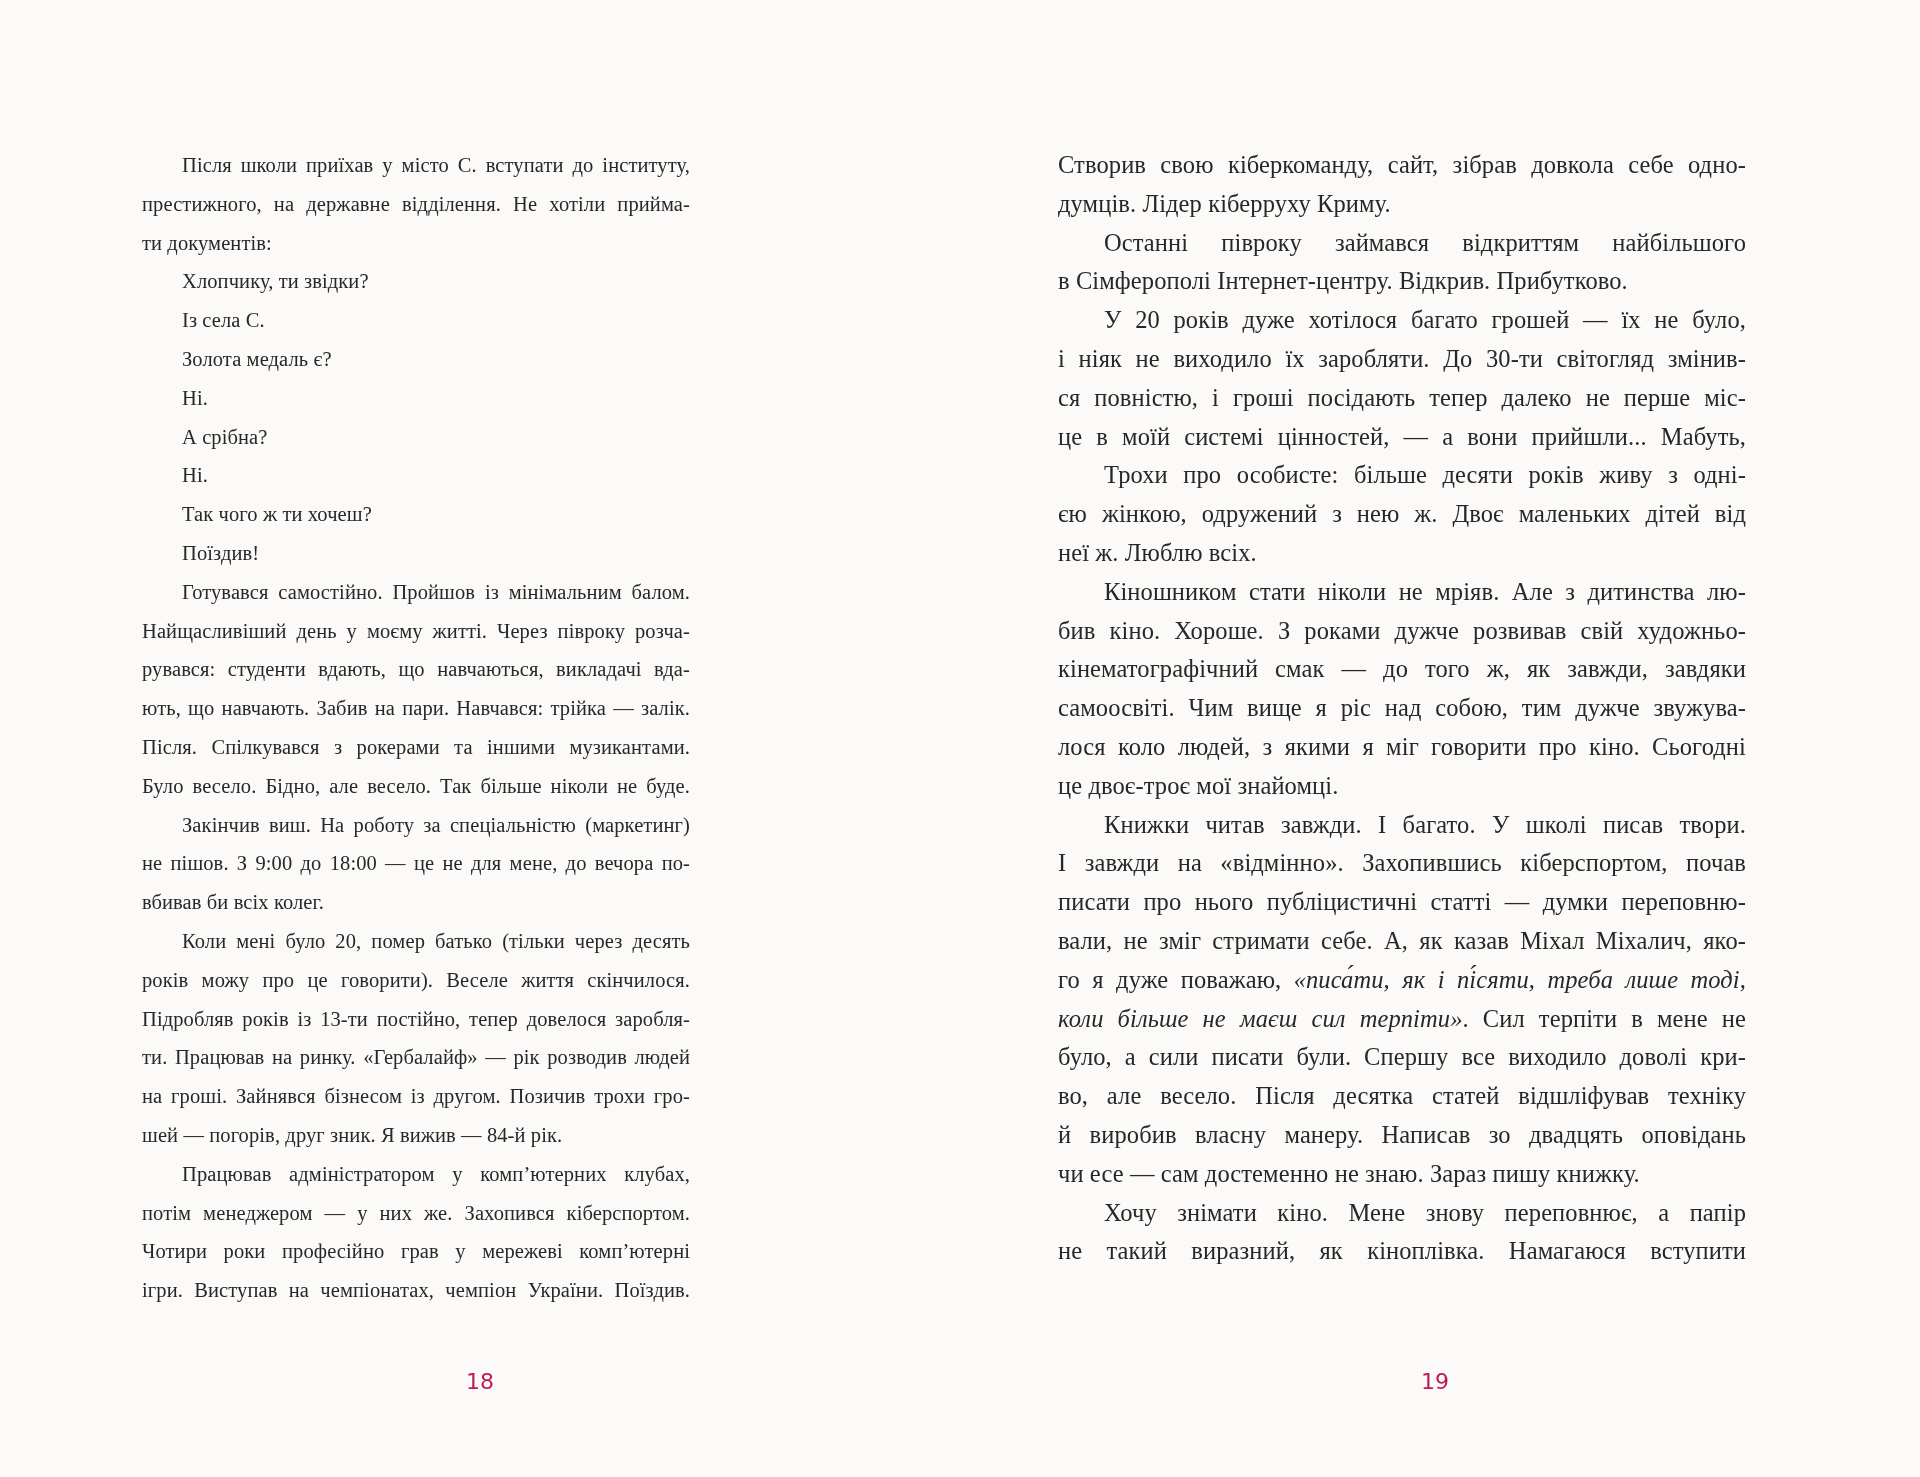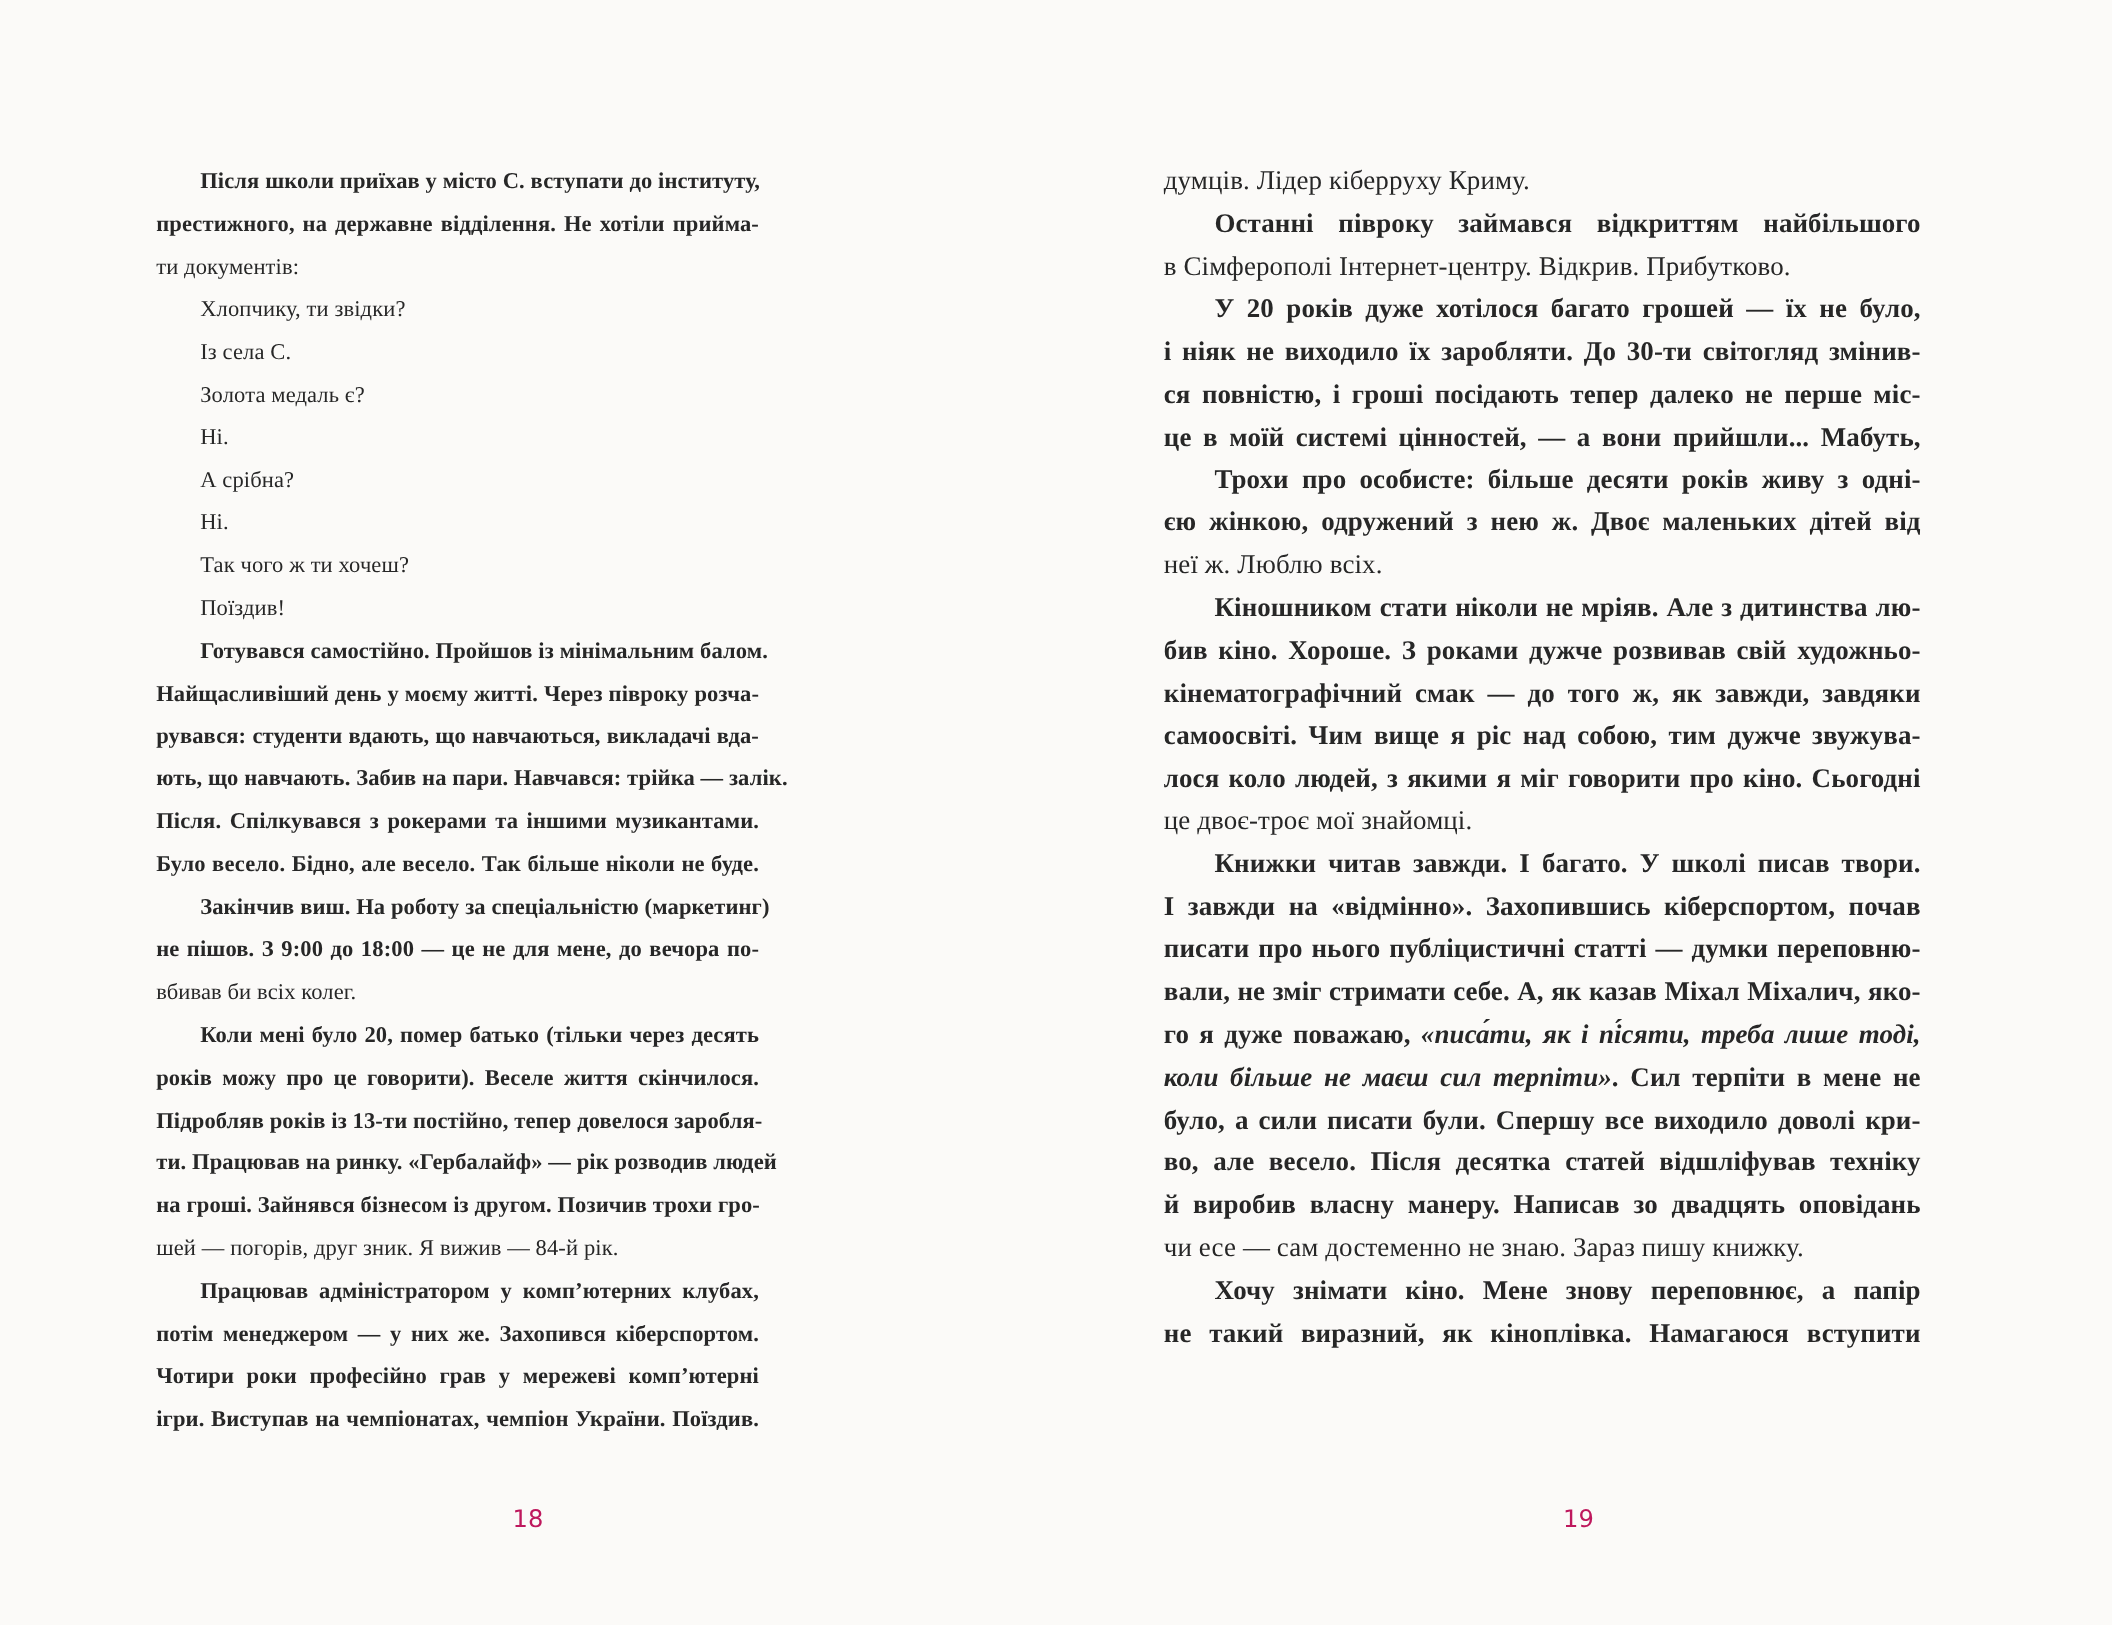--- a/index.html
+++ b/index.html
@@ -21,21 +21,21 @@
   .page-right .text-block { left: 1058px; width: 688px; font-size: 24.5px; }
   .page-right .text-block { left: 178px; } 
 
   .line {
     line-height: 38.8px;
     text-align: justify;
     text-align-last: left;
     white-space: nowrap;
     letter-spacing: 0.1px;
   }
-  .line.j { text-align-last: justify; font-weight: bold; }
+  .line.j { text-align-last: justify; }
   .page-left  .ind { text-indent: 40px; }
   .page-right .ind { text-indent: 46px; }
   .it { font-style: italic; }
 
   .page-number {
     position: absolute; top: 1369px;
     width: 80px; text-align: center;
     font-family: "DejaVu Sans", sans-serif;
     font-size: 22px; color: #be185d;
   }
@@ -78,20 +78,21 @@
         <div class="line ind j"><span>Працював адміністратором у комп’ютерних клубах,</span></div>
         <div class="line j"><span>потім менеджером — у них же. Захопився кіберспортом.</span></div>
         <div class="line j"><span>Чотири роки професійно грав у мережеві комп’ютерні</span></div>
         <div class="line j"><span>ігри. Виступав на чемпіонатах, чемпіон України. Поїздив.</span></div>
       </div>
     <div class="page-number">18</div>
   </section>
 
   <section class="page page-right">
     <div class="text-block">
+        <div class="line j"><span>Створив свою кіберкоманду, сайт, зібрав довкола себе одно-</span></div>
         <div class="line"><span>думців. Лідер кіберруху Криму.</span></div>
         <div class="line ind j"><span>Останні півроку займався відкриттям найбільшого</span></div>
         <div class="line"><span>в Сімферополі Інтернет-центру. Відкрив. Прибутково.</span></div>
         <div class="line ind j"><span>У 20 років дуже хотілося багато грошей — їх не було,</span></div>
         <div class="line j"><span>і ніяк не виходило їх заробляти. До 30-ти світогляд змінив-</span></div>
         <div class="line j"><span>ся повністю, і гроші посідають тепер далеко не перше міс-</span></div>
         <div class="line j"><span>це в моїй системі цінностей, — а вони прийшли... Мабуть,</span></div>
         <div class="line ind j"><span>Трохи про особисте: більше десяти років живу з одні-</span></div>
         <div class="line j"><span>єю жінкою, одружений з нею ж. Двоє маленьких дітей від</span></div>
         <div class="line"><span>неї ж. Люблю всіх.</span></div>

